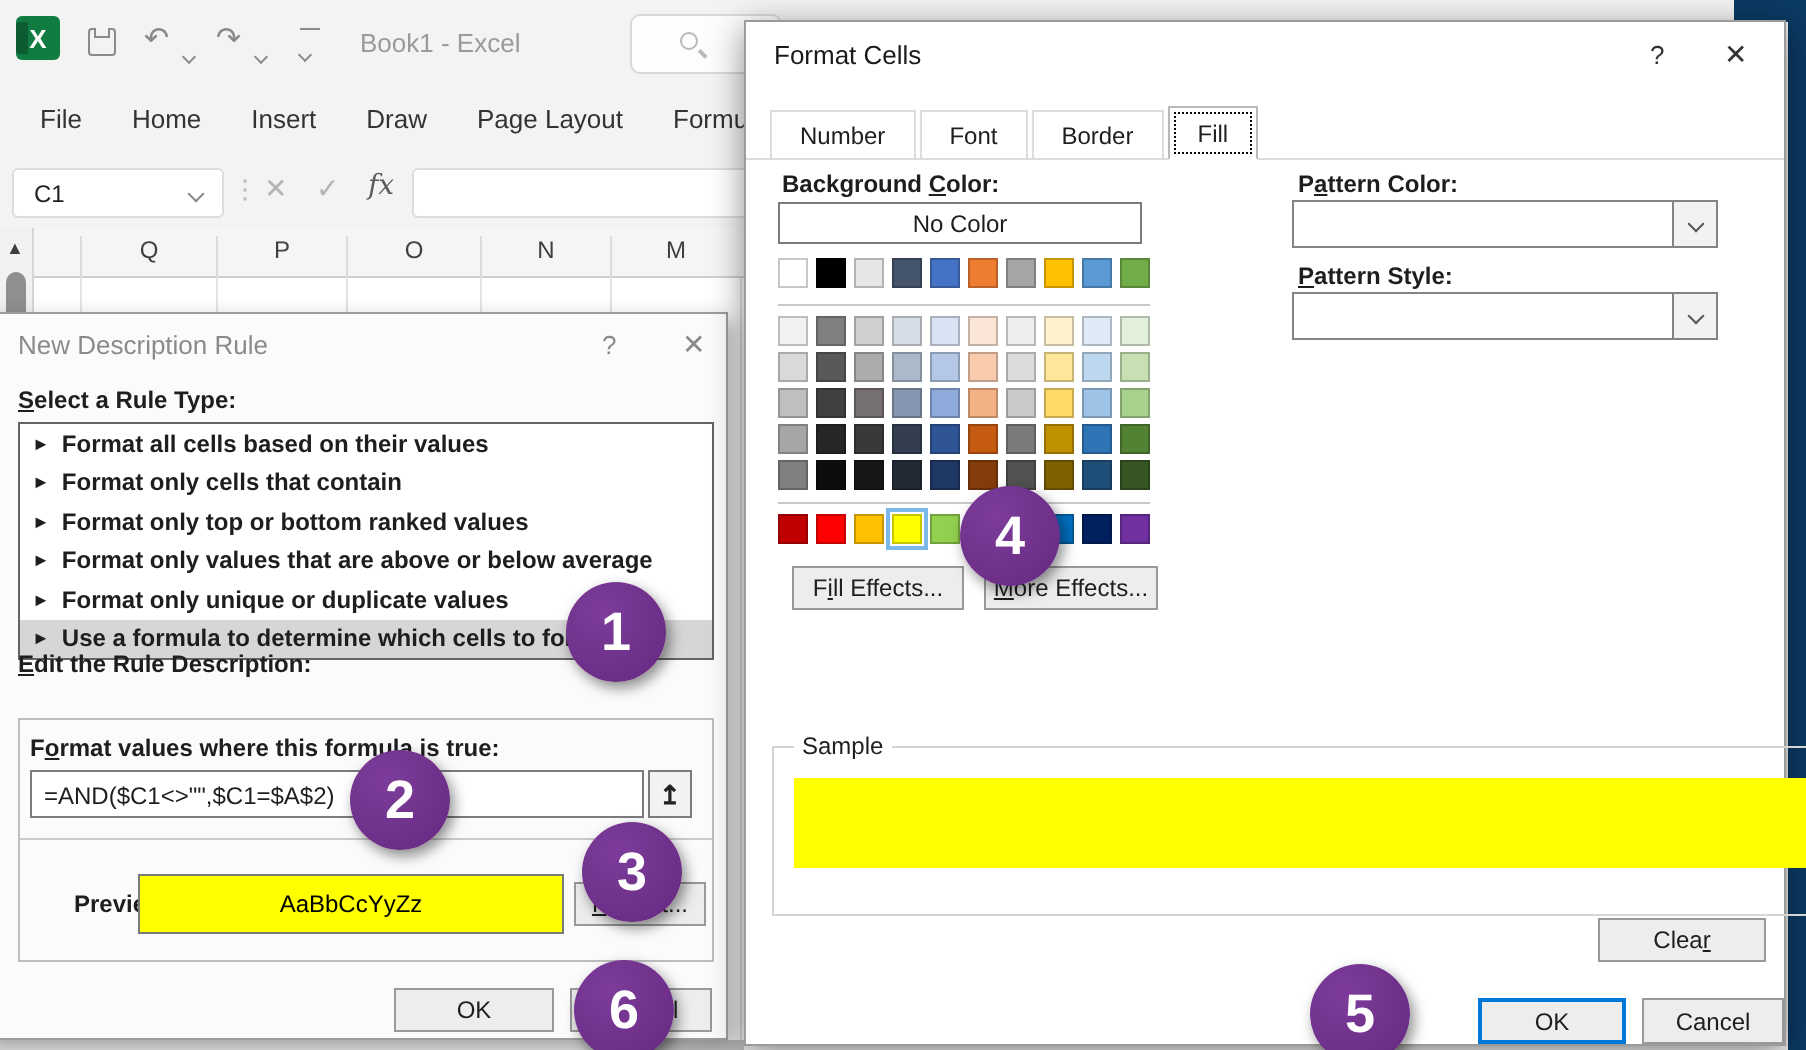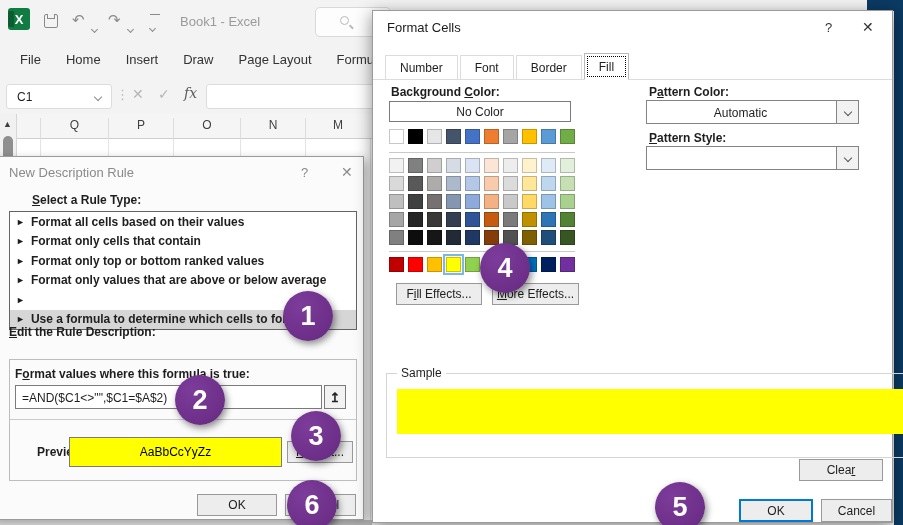--- a/index.html
+++ b/index.html
@@ -55,21 +55,21 @@
   .dlg-help, .dlg-close { position:absolute; font-size:13px; cursor:default; }
   u { text-decoration:underline; }
   .btn { position:absolute; background:#ededed; border:1px solid #999; font-size:12px; text-align:center; cursor:default; display:flex; align-items:center; justify-content:center; font-family:"Liberation Sans", sans-serif; }
 
   
   #nfr { left:-10px; top:156px; width:374px; height:364px; z-index:10; box-shadow:3px 4px 10px rgba(0,0,0,.30); background:#fbfbfb; }
   #nfr .dlg-title { left:18px; top:8px; color:#8a8a8a; }
   #nfr .dlg-help  { left:310px; top:8px; color:#8a8a8a; }
   #nfr .dlg-close { left:350px; top:7px; color:#8a8a8a; font-size:14px; }
   .nfr-label { position:absolute; font-size:12px; font-weight:600; color:#1e1e1e; }
-  #nfr-select-label { left:18px; top:36px;margin-left:23px; }
+  #nfr-select-label { left:18px; top:36px; }
   #nfr-list { position:absolute; left:18px; top:54px; width:348px; height:119px; border:1px solid #646464; background:#fff; }
   .rule-item { height:19.5px; display:flex; align-items:center; font-size:12px; font-weight:600; padding-left:6px; white-space:nowrap; }
   .rule-item .arrow { font-size:9px; margin-right:6px; color:#1e1e1e; }
   .rule-item.selected { background:#d6d6d6; }
   #nfr-edit-label { left:18px; top:168px; }
   #nfr-group { position:absolute; left:18px; top:202px; width:348px; height:122px; border:1px solid #bdbdbd; background:#fbfbfb; }
   #nfr-formula-label { left:24px; top:210px; }
   #nfr-formula { position:absolute; left:24px; top:228px; width:307px; height:24px; border:1px solid #7b7b7b; background:#fff; font-size:12px; padding:5px 0 0 6px; }
   #nfr-collapse { left:333px; top:228px; width:22px; height:24px; background:#f2f2f2; border:1px solid #7b7b7b; font-weight:bold; font-size:13px; color:#222; }
   #nfr-divider { position:absolute; left:19px; top:262px; width:346px; height:1px; background:#cacaca; }
@@ -203,20 +203,21 @@
     <div class="rule-item">
         <span class="arrow">►</span>
         <span>Format only top or bottom ranked values</span>
       </div>
     <div class="rule-item">
         <span class="arrow">►</span>
         <span>Format only values that are above or below average</span>
       </div>
     <div class="rule-item">
         <span class="arrow">►</span>
+        <span>Format only unique or duplicate values</span>
       </div>
     <div class="rule-item selected">
         <span class="arrow">►</span>
         <span>Use a formula to determine which cells to format</span>
       </div>
   </div>
 
   <div class="nfr-label" id="nfr-edit-label"><span></span><u>E</u><span>dit the Rule Description:</span></div>
   <div id="nfr-group"></div>
   <div class="nfr-label" id="nfr-formula-label"><span>F</span><u>o</u><span>rmat values where this formula is true:</span></div>
@@ -331,21 +332,20 @@
 
   <div class="btn" id="fc-fill-effects">
       <span><span>F</span><u>i</u><span>ll Effects...</span></span>
     </div>
   <div class="btn" id="fc-more-colors">
       <span><span></span><u>M</u><span>ore Effects...</span></span>
     </div>
 
   <div class="fc-label" id="fc-pc-label"><span>P</span><u>a</u><span>ttern Color:</span></div>
   <div class="fc-drop" id="fc-pc-drop">
-    <span class="val">Automatic</span>
     <span class="dbtn">
         <i class="chev"></i>
       </span>
   </div>
   <div class="fc-label" id="fc-ps-label"><span></span><u>P</u><span>attern Style:</span></div>
   <div class="fc-drop" id="fc-ps-drop">
     <span class="val"></span>
     <span class="dbtn">
         <i class="chev"></i>
       </span>

